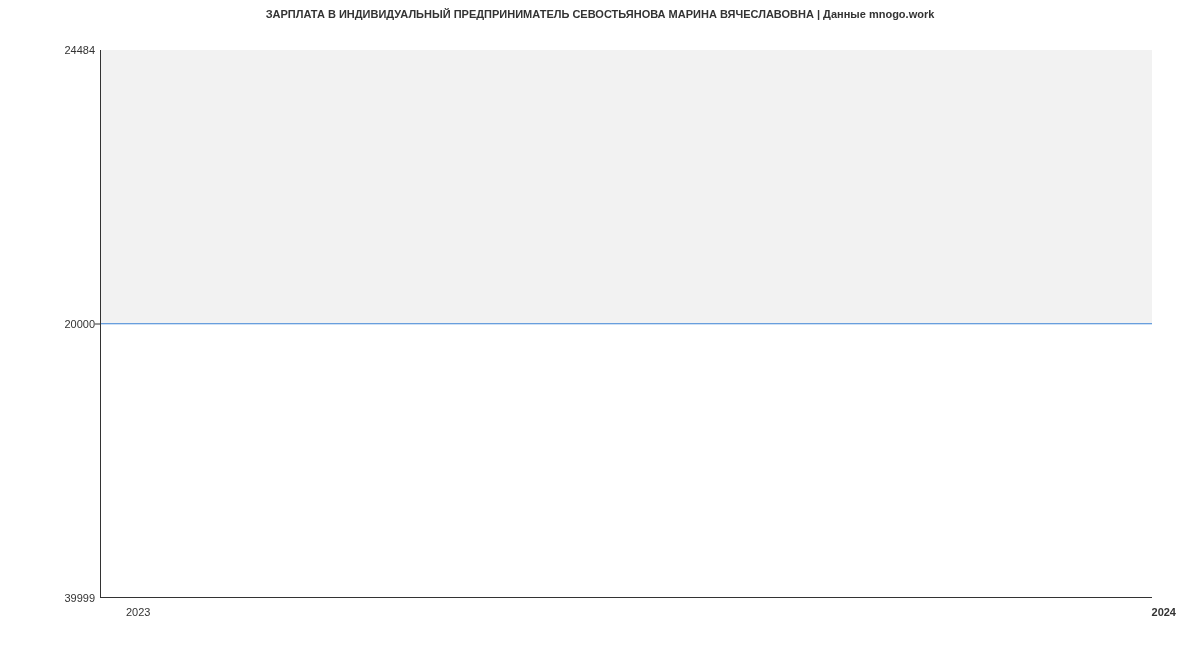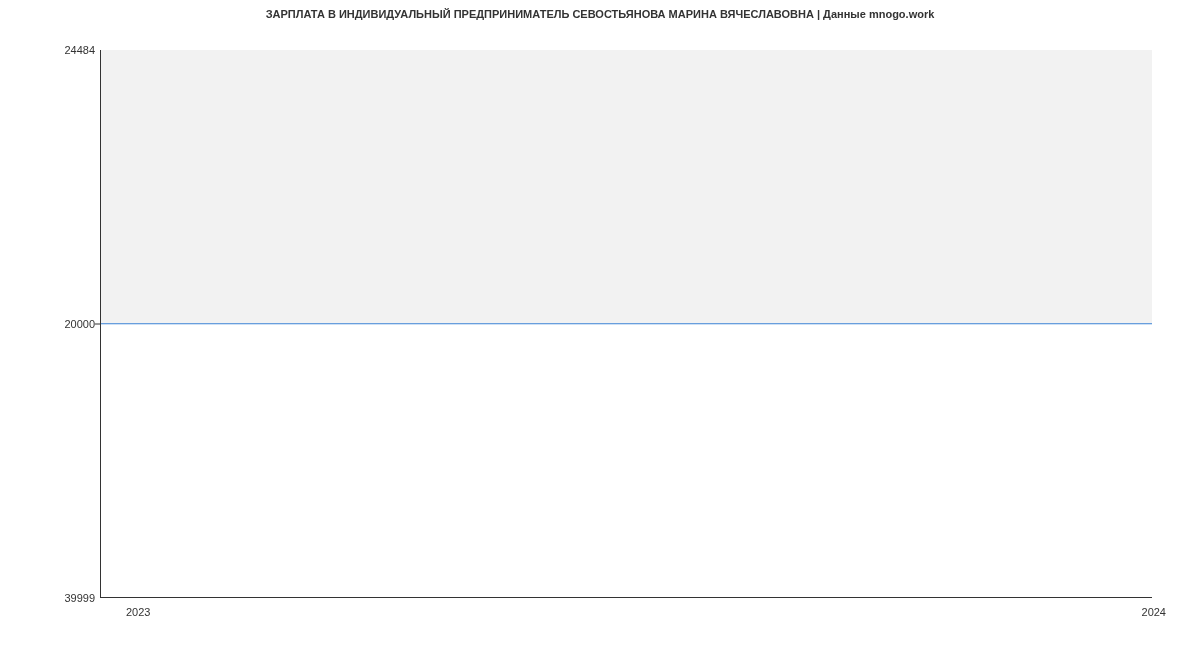--- a/index.html
+++ b/index.html
@@ -77,21 +77,21 @@
       background: #333333;
       transform: translateY(-50%);
     }
     .x-tick-label {
       position: absolute;
       top: 606px;
       font-size: 11px;
       color: #333333;
     }
     .x-tick-left { left: 84px; margin-left: 42px; }
-    .x-tick-right { right: 34px; }
+    .x-tick-right { right: 24px; font-weight: bold; }
   </style>
 </head>
 <body>
 
 <div class="chart-container">
   <div class="chart-title">ЗАРПЛАТА В ИНДИВИДУАЛЬНЫЙ ПРЕДПРИНИМАТЕЛЬ СЕВОСТЬЯНОВА МАРИНА ВЯЧЕСЛАВОВНА | Данные mnogo.work</div>
 
   <div class="plot-area">
     <div class="plot-upper-bg"></div>
     <div class="data-line"></div>

